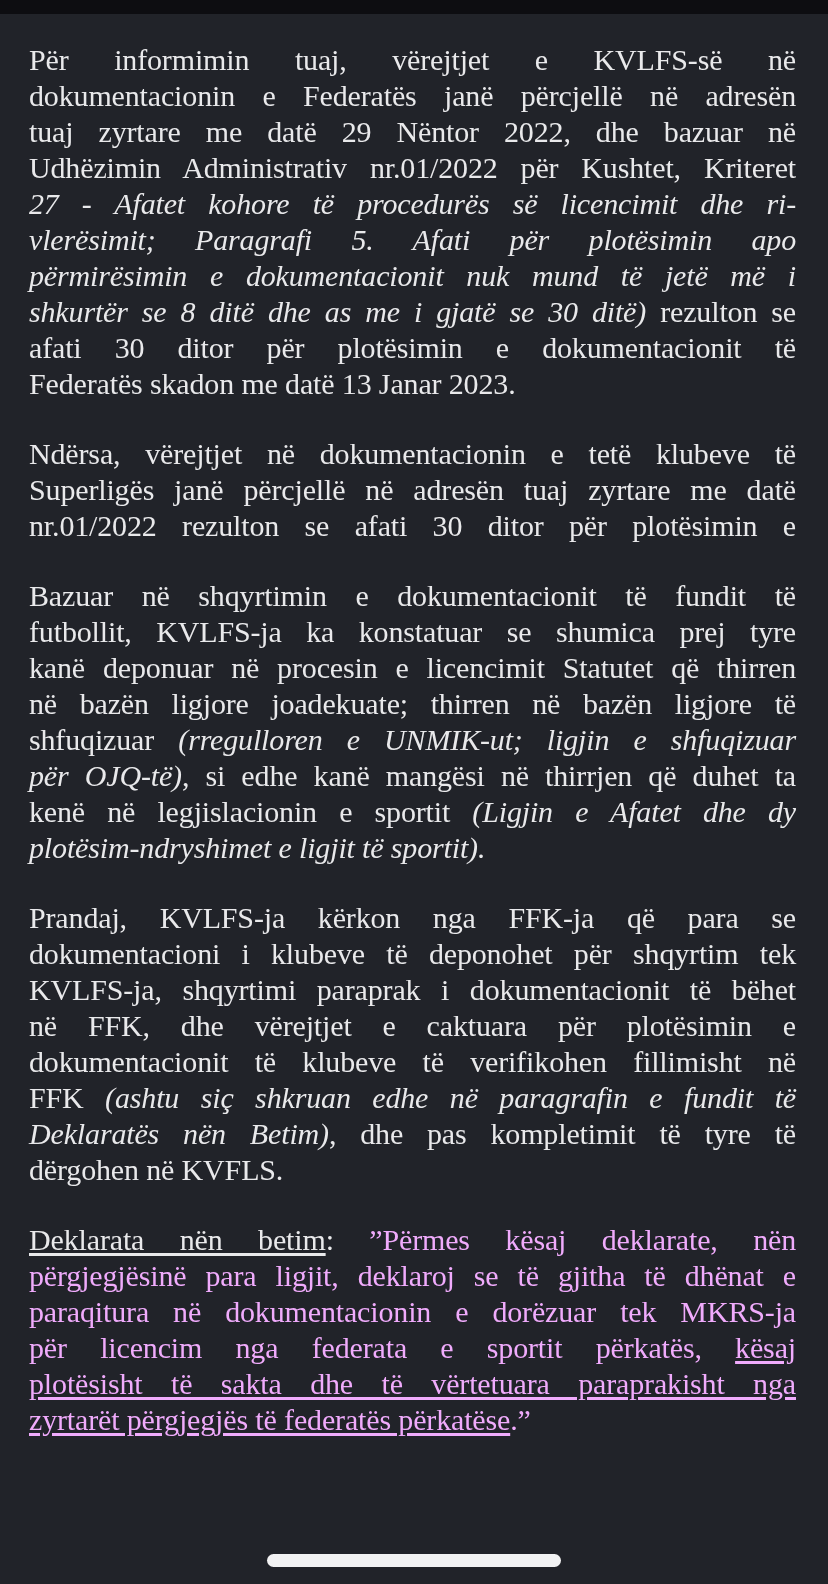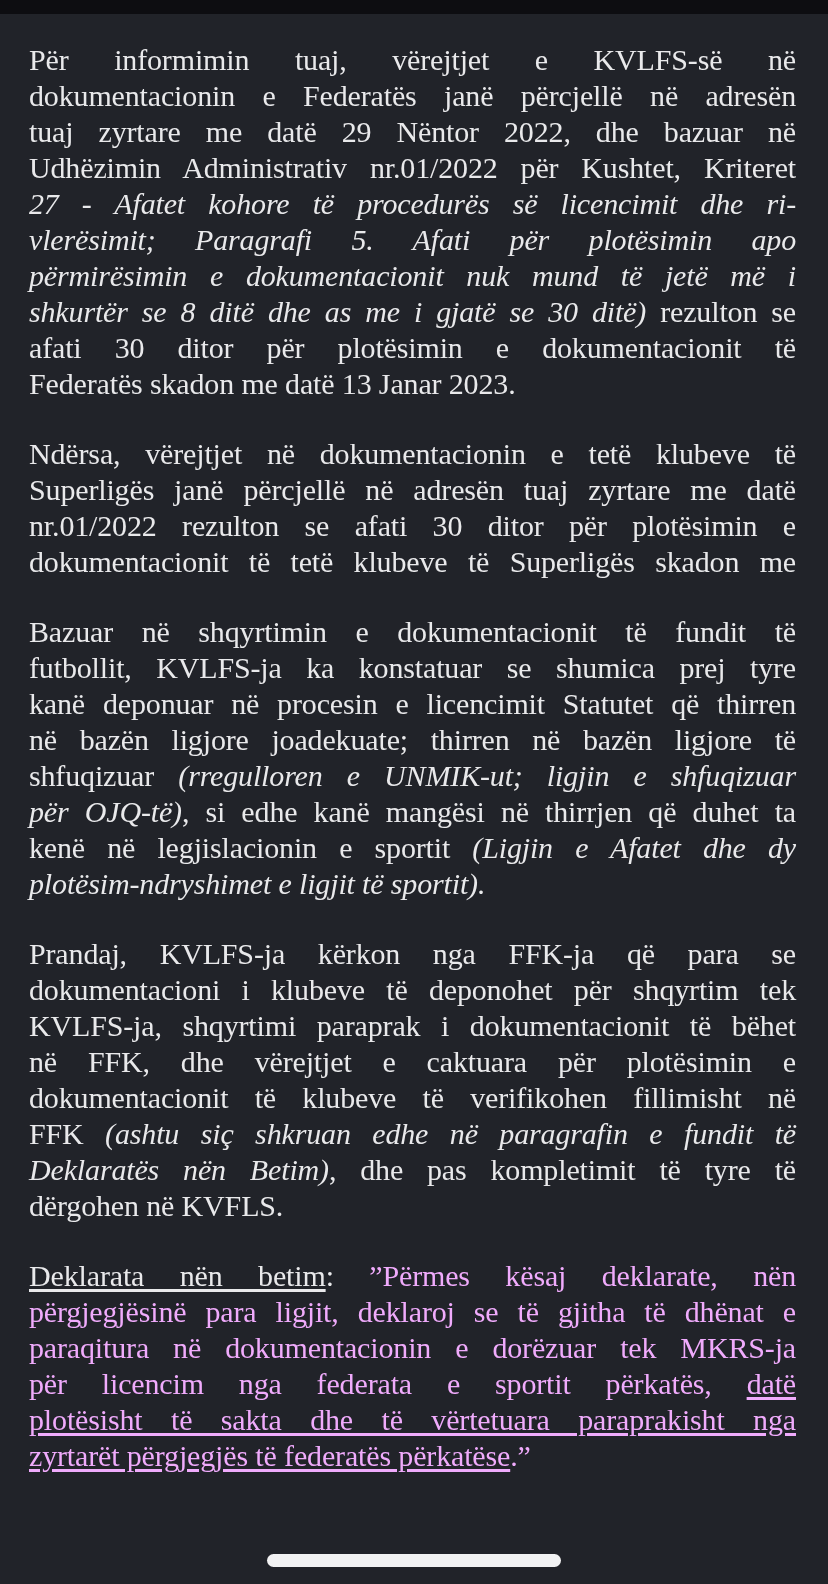--- a/index.html
+++ b/index.html
@@ -60,21 +60,20 @@
       <div class="line"><span class="seg-it">vlerësimit; Paragrafi 5. Afati për plotësimin apo</span></div>
       <div class="line"><span class="seg-it">përmirësimin e dokumentacionit nuk mund të jetë më i</span></div>
       <div class="line"><span class="seg-it">shkurtër se 8 ditë dhe as me i gjatë se 30 ditë)</span><span> rezulton se</span></div>
       <div class="line"><span>afati 30 ditor për plotësimin e dokumentacionit të</span></div>
       <div class="line last"><span>Federatës skadon me datë 13 Janar 2023.</span></div>
     </div>
     <div class="para">
       <div class="line"><span>Ndërsa, vërejtjet në dokumentacionin e tetë klubeve të</span></div>
       <div class="line"><span>Superligës janë përcjellë në adresën tuaj zyrtare me datë</span></div>
       <div class="line"><span>nr.01/2022 rezulton se afati 30 ditor për plotësimin e</span></div>
-      <div class="line"><span>dokumentacionit të tetë klubeve të Superligës skadon me</span></div>
     </div>
     <div class="para">
       <div class="line"><span>Bazuar në shqyrtimin e dokumentacionit të fundit të</span></div>
       <div class="line"><span>futbollit, KVLFS-ja ka konstatuar se shumica prej tyre</span></div>
       <div class="line"><span>kanë deponuar në procesin e licencimit Statutet që thirren</span></div>
       <div class="line"><span>në bazën ligjore joadekuate; thirren në bazën ligjore të</span></div>
       <div class="line"><span>shfuqizuar </span><span class="seg-it">(rregulloren e UNMIK-ut; ligjin e shfuqizuar</span></div>
       <div class="line"><span class="seg-it">për OJQ-të)</span><span>, si edhe kanë mangësi në thirrjen që duhet ta</span></div>
       <div class="line"><span>kenë në legjislacionin e sportit </span><span class="seg-it">(Ligjin e Afatet dhe dy</span></div>
       <div class="line last"><span class="seg-it">plotësim-ndryshimet e ligjit të sportit).</span></div>
@@ -86,19 +85,19 @@
       <div class="line"><span>në FFK, dhe vërejtjet e caktuara për plotësimin e</span></div>
       <div class="line"><span>dokumentacionit të klubeve të verifikohen fillimisht në</span></div>
       <div class="line"><span>FFK </span><span class="seg-it">(ashtu siç shkruan edhe në paragrafin e fundit të</span></div>
       <div class="line"><span class="seg-it">Deklaratës nën Betim)</span><span>, dhe pas kompletimit të tyre të</span></div>
       <div class="line last"><span>dërgohen në KVFLS.</span></div>
     </div>
     <div class="para">
       <div class="line"><span class="seg-ul">Deklarata nën betim</span><span>: </span><span class="seg-blue">”Përmes kësaj deklarate, nën</span></div>
       <div class="line"><span class="seg-blue">përgjegjësinë para ligjit, deklaroj se të gjitha të dhënat e</span></div>
       <div class="line"><span class="seg-blue">paraqitura në dokumentacionin e dorëzuar tek MKRS-ja</span></div>
-      <div class="line"><span class="seg-blue">për licencim nga federata e sportit përkatës, </span><span class="seg-blue seg-ul">datë</span></div>
+      <div class="line"><span class="seg-blue">për licencim nga federata e sportit përkatës, </span><span class="seg-blue seg-ul">kësaj</span></div>
       <div class="line"><span class="seg-blue seg-ul">plotësisht të sakta dhe të vërtetuara paraprakisht nga</span></div>
       <div class="line last"><span class="seg-blue seg-ul">zyrtarët përgjegjës të federatës përkatëse</span><span class="seg-blue">.”</span></div>
     </div>
   </div>
 
 <div class="home-indicator"></div>
 
 </body></html>

